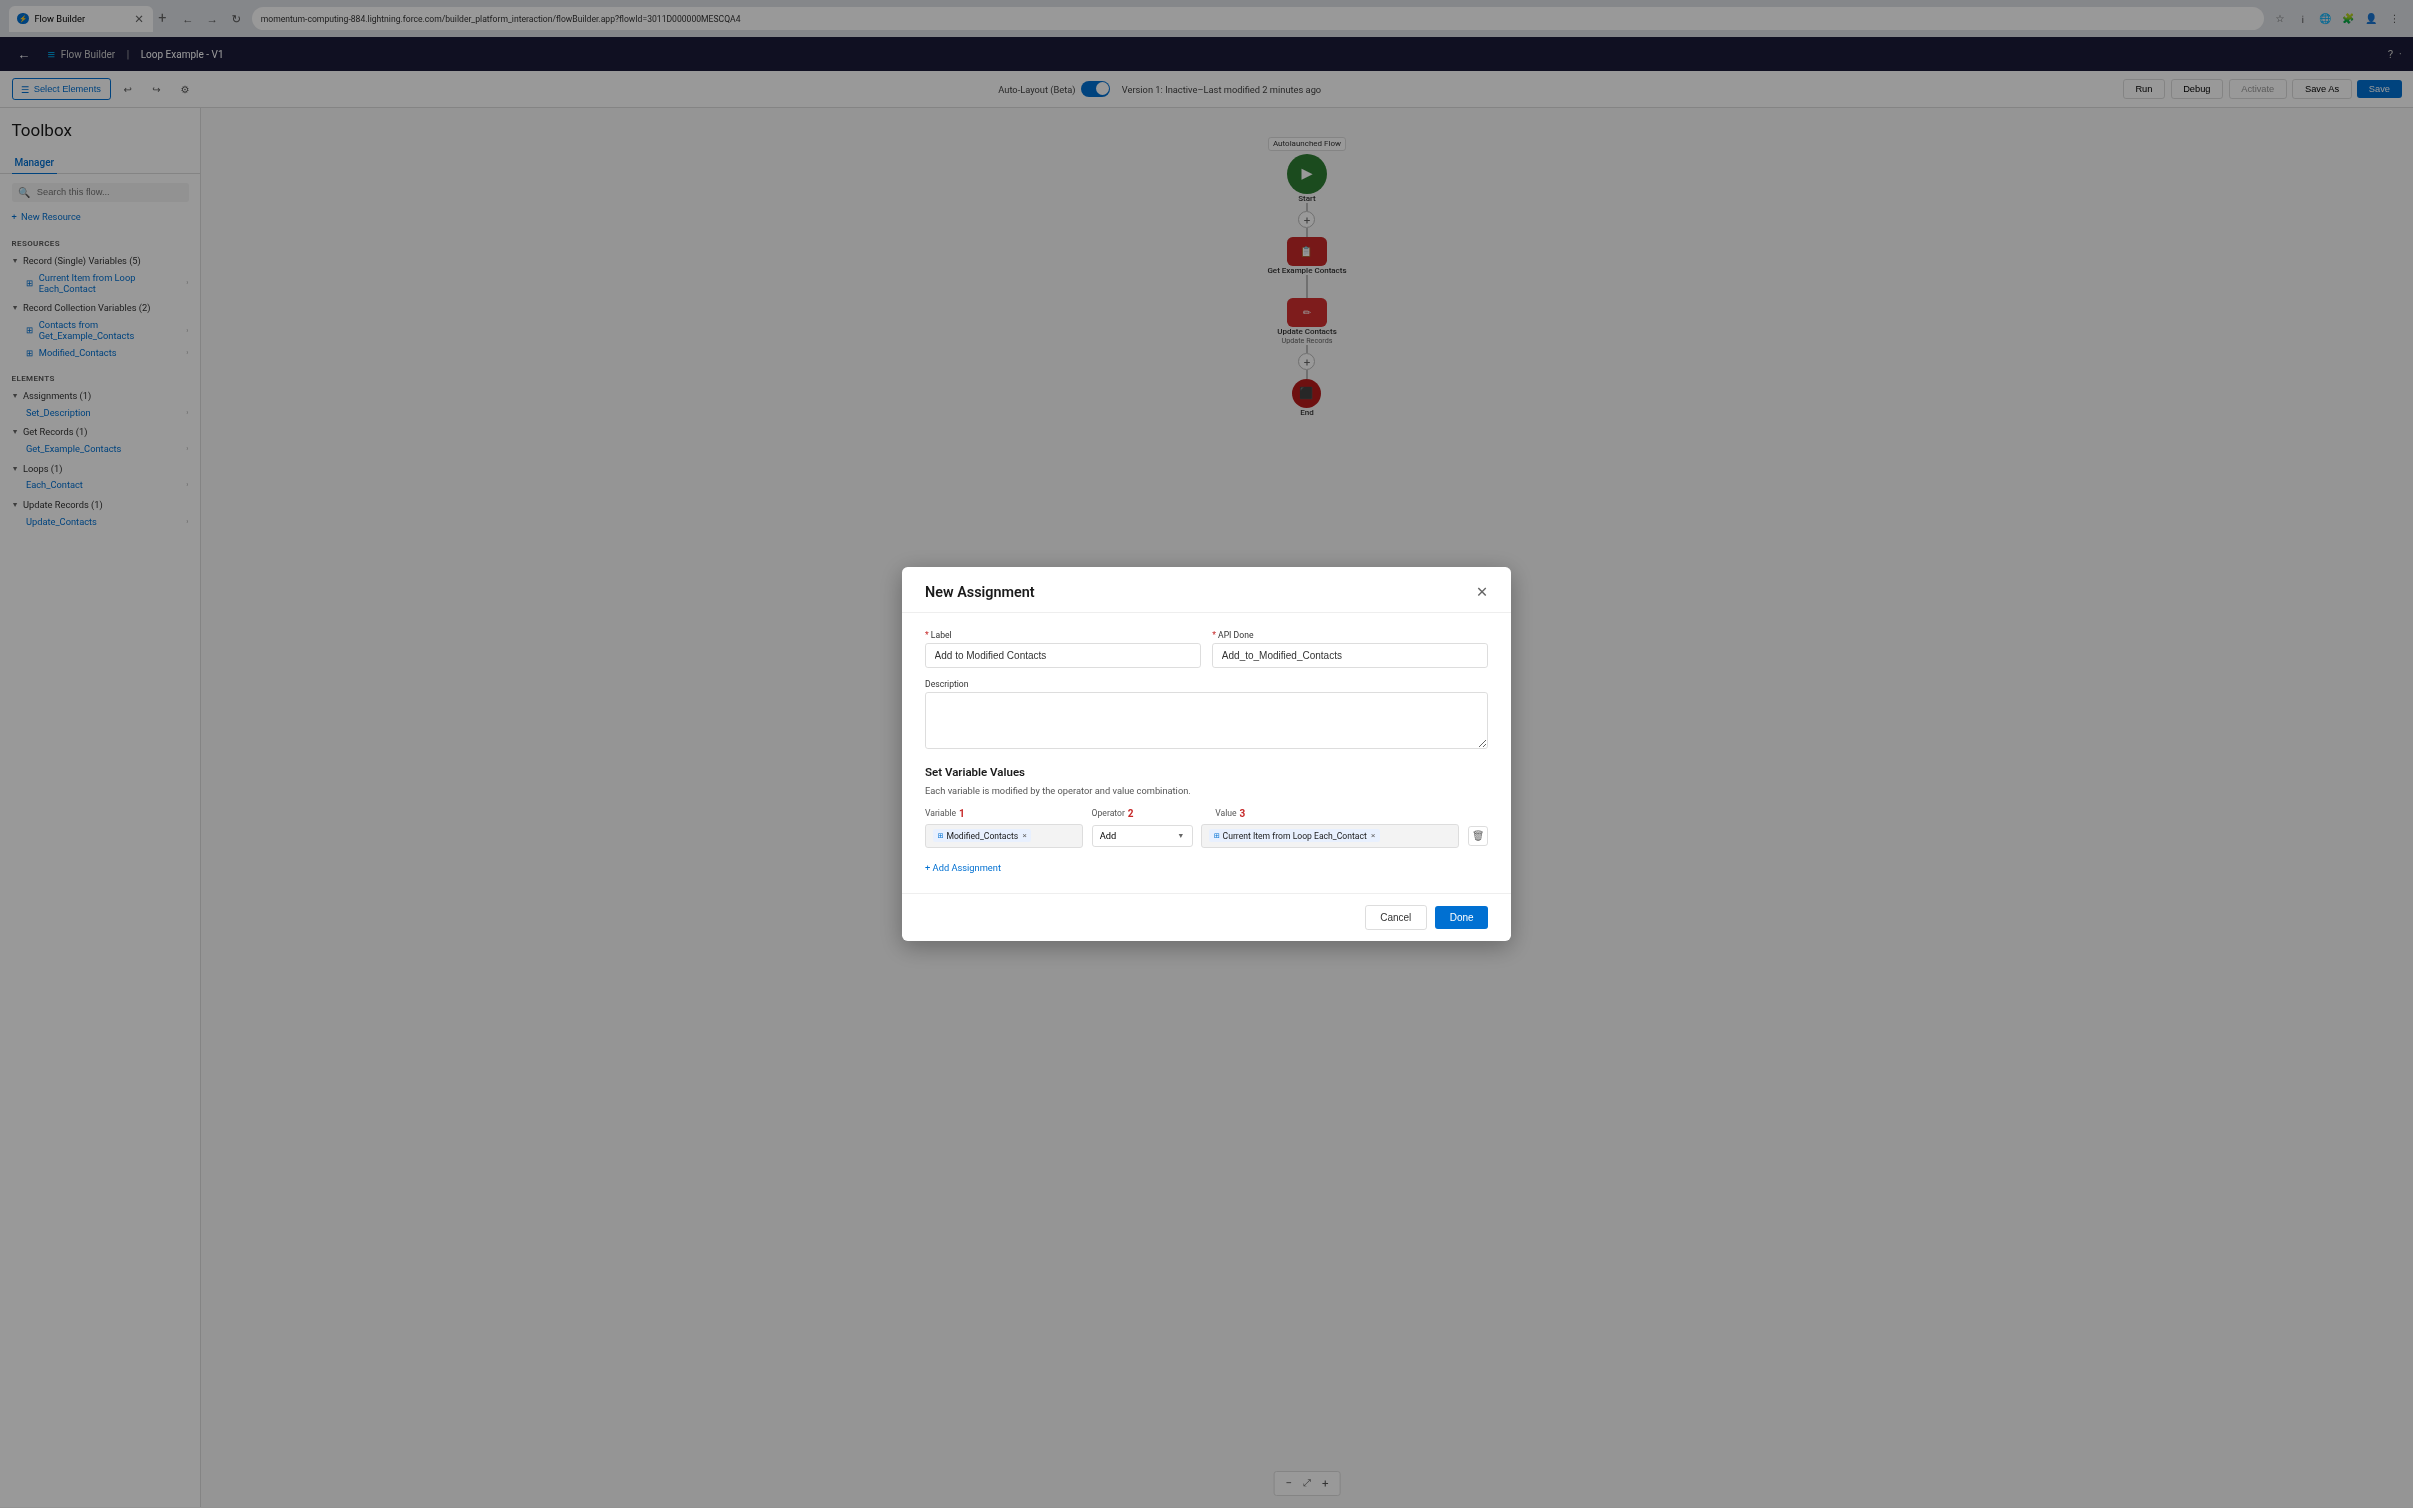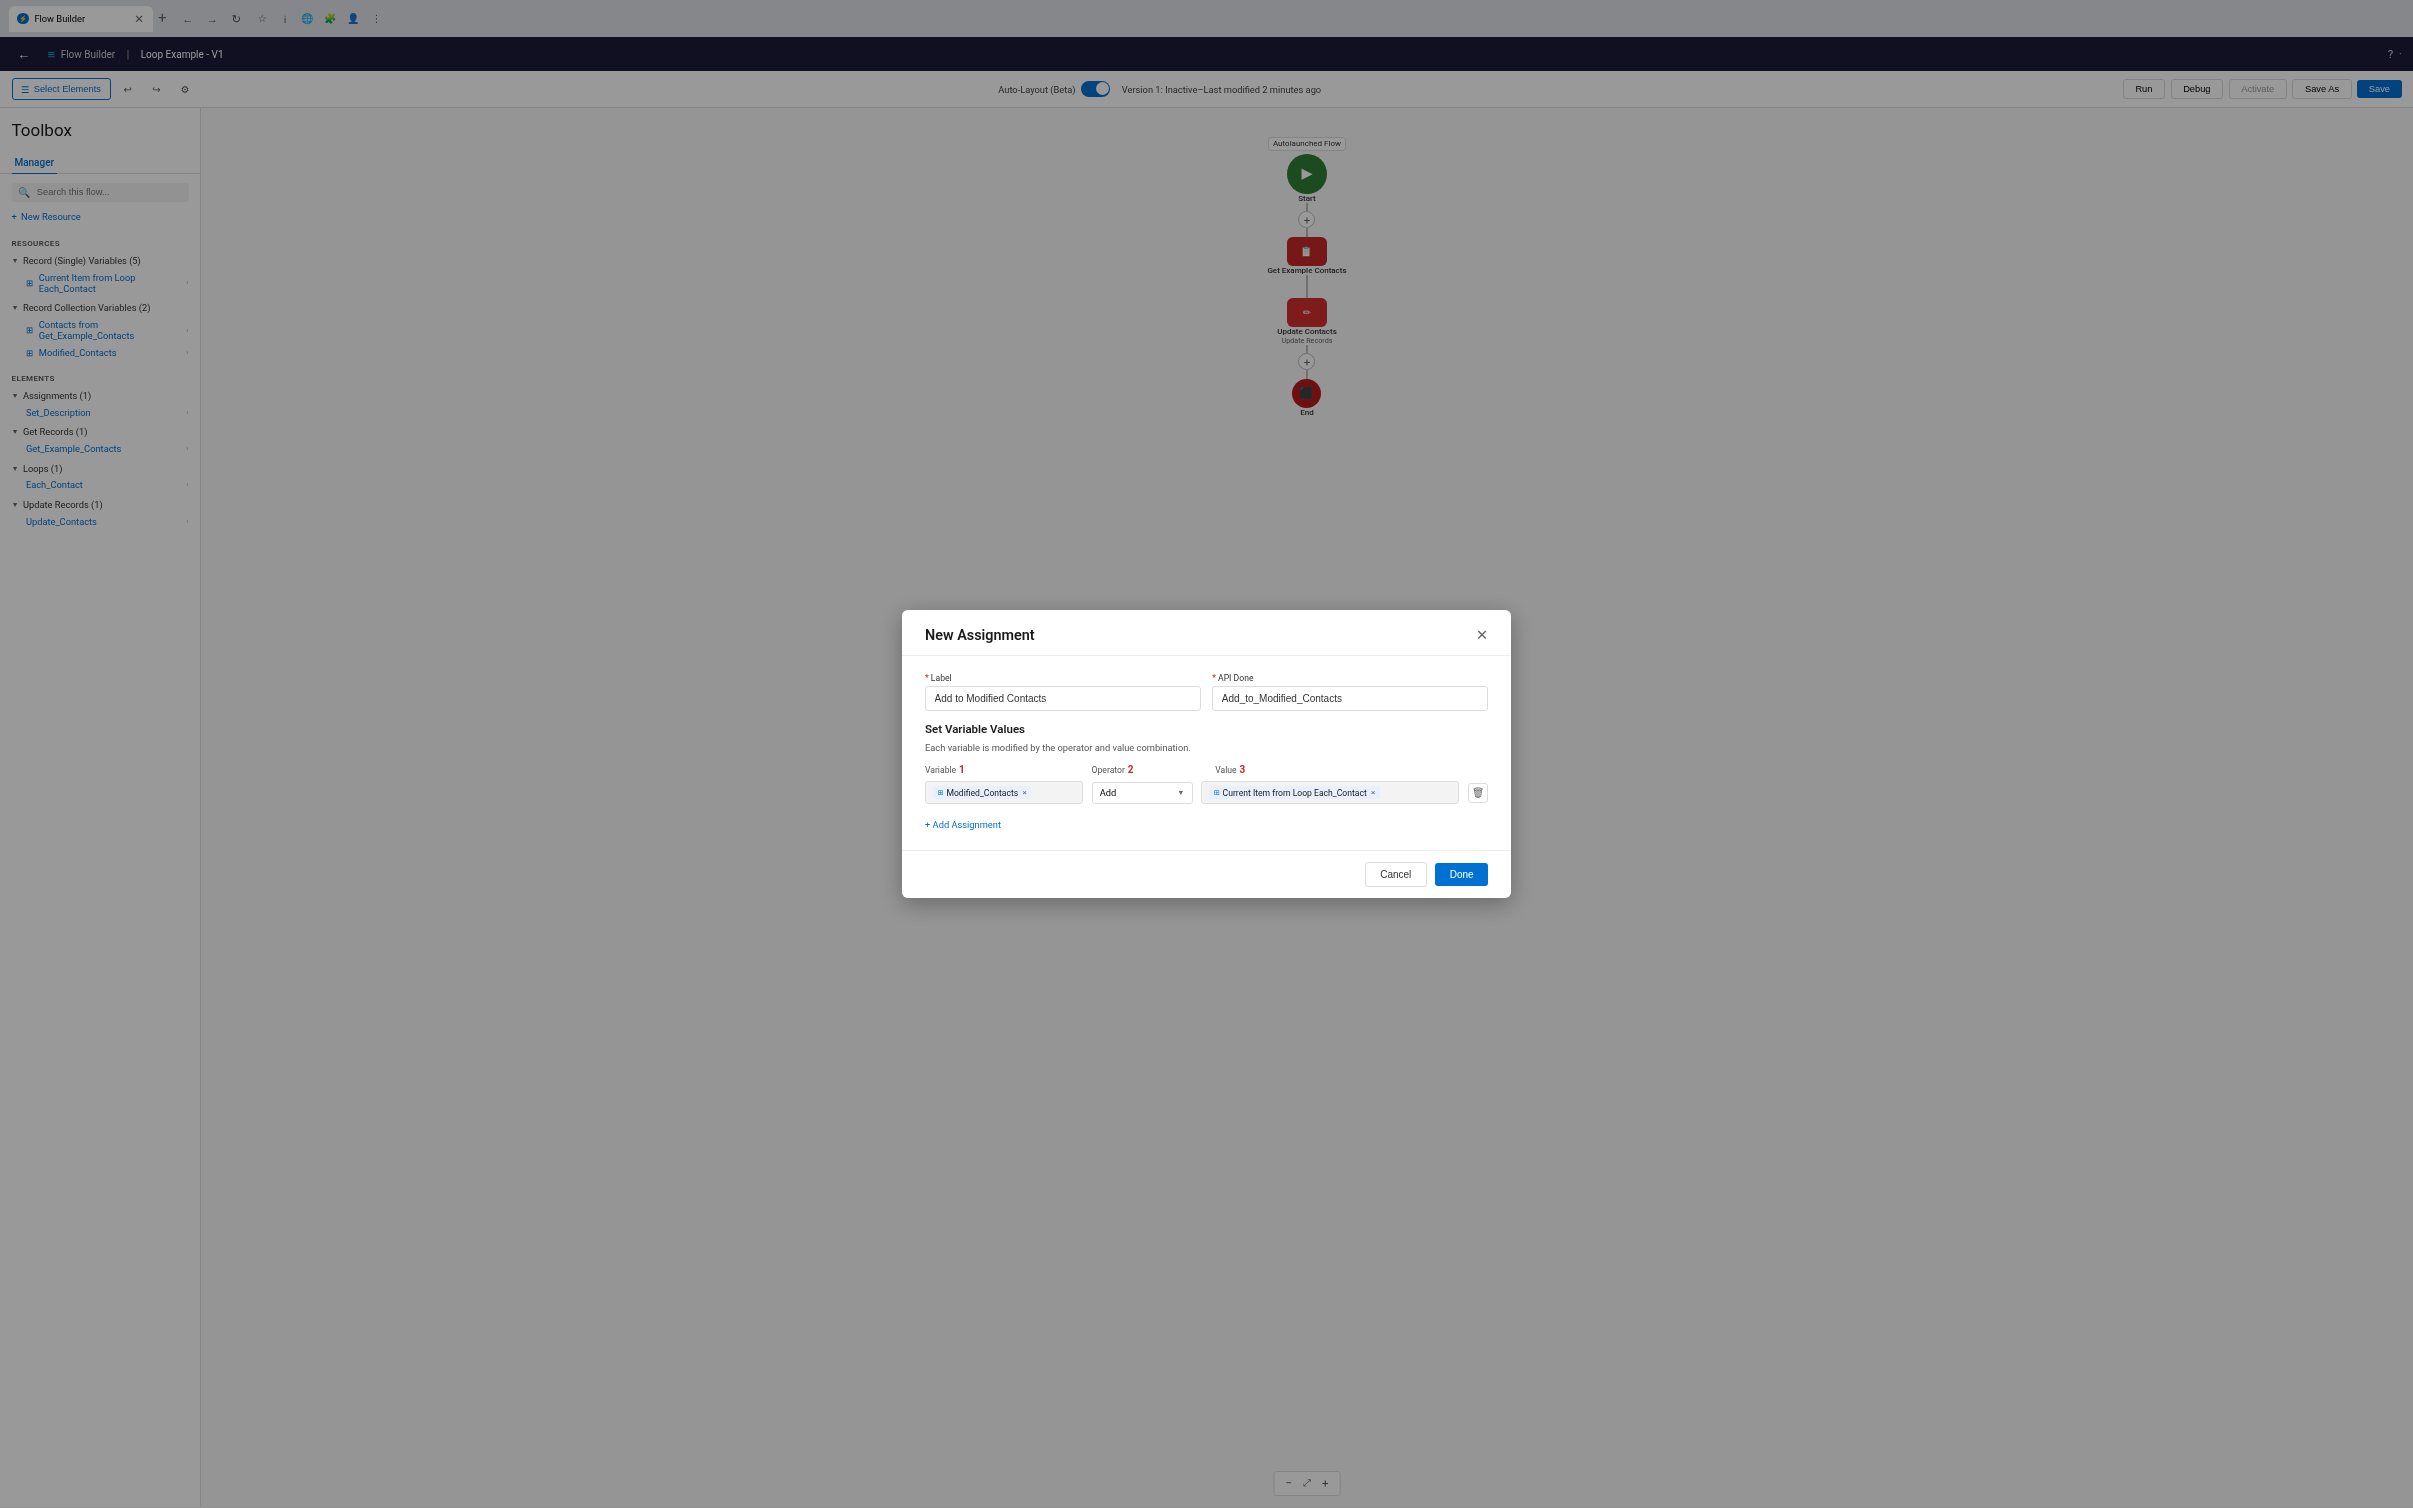--- a/index.html
+++ b/index.html
@@ -123,20 +123,23 @@
     <div class="browser-tab-icon">⚡</div>
     <span>Flow Builder</span>
     <span class="browser-tab-close">✕</span>
   </div>
   <span class="browser-new-tab">+</span>
   <div class="browser-nav">
     <div class="nav-btn">←</div>
     <div class="nav-btn">→</div>
     <div class="nav-btn">↻</div>
   </div>
+  <div class="address-bar">
+    <span class="address-bar-url">momentum-computing-884.lightning.force.com/builder_platform_interaction/flowBuilder.app?flowId=3011D000000MESCQA4</span>
+  </div>
   <div class="browser-actions">
     <div class="browser-action-btn">☆</div>
     <div class="browser-action-btn">ℹ</div>
     <div class="browser-action-btn">🌐</div>
     <div class="browser-action-btn">🧩</div>
     <div class="browser-action-btn">👤</div>
     <div class="browser-action-btn">⋮</div>
   </div>
 </div>
 
@@ -374,20 +377,24 @@
         </div>
         <div class="form-group">
           <label class="form-label">
             <span style="color:#c62828;">*</span>
             <span>API Done</span>
           </label>
           <input class="form-input" type="text" value="Add_to_Modified_Contacts" style="">
         </div>
       </div>
 
+      <div class="form-group" style="margin-bottom:14.4px;">
+        <label class="form-label">Description</label>
+        <textarea class="form-textarea" style=""></textarea>
+      </div>
 
       <div class="section-title">Set Variable Values</div>
       <div class="section-desc">Each variable is modified by the operator and value combination.</div>
 
       <div style="display:flex;align-items:center;gap:8.6px;margin-bottom:5.7px;">
         <div style="width:158px;display:flex;align-items:center;gap:2.9px;">
           <span class="var-header">Variable</span>
           <span style="color:#c62828;font-weight:700;font-size:10px;">1</span>
         </div>
         <div style="width:115px;display:flex;align-items:center;gap:2.9px;">

